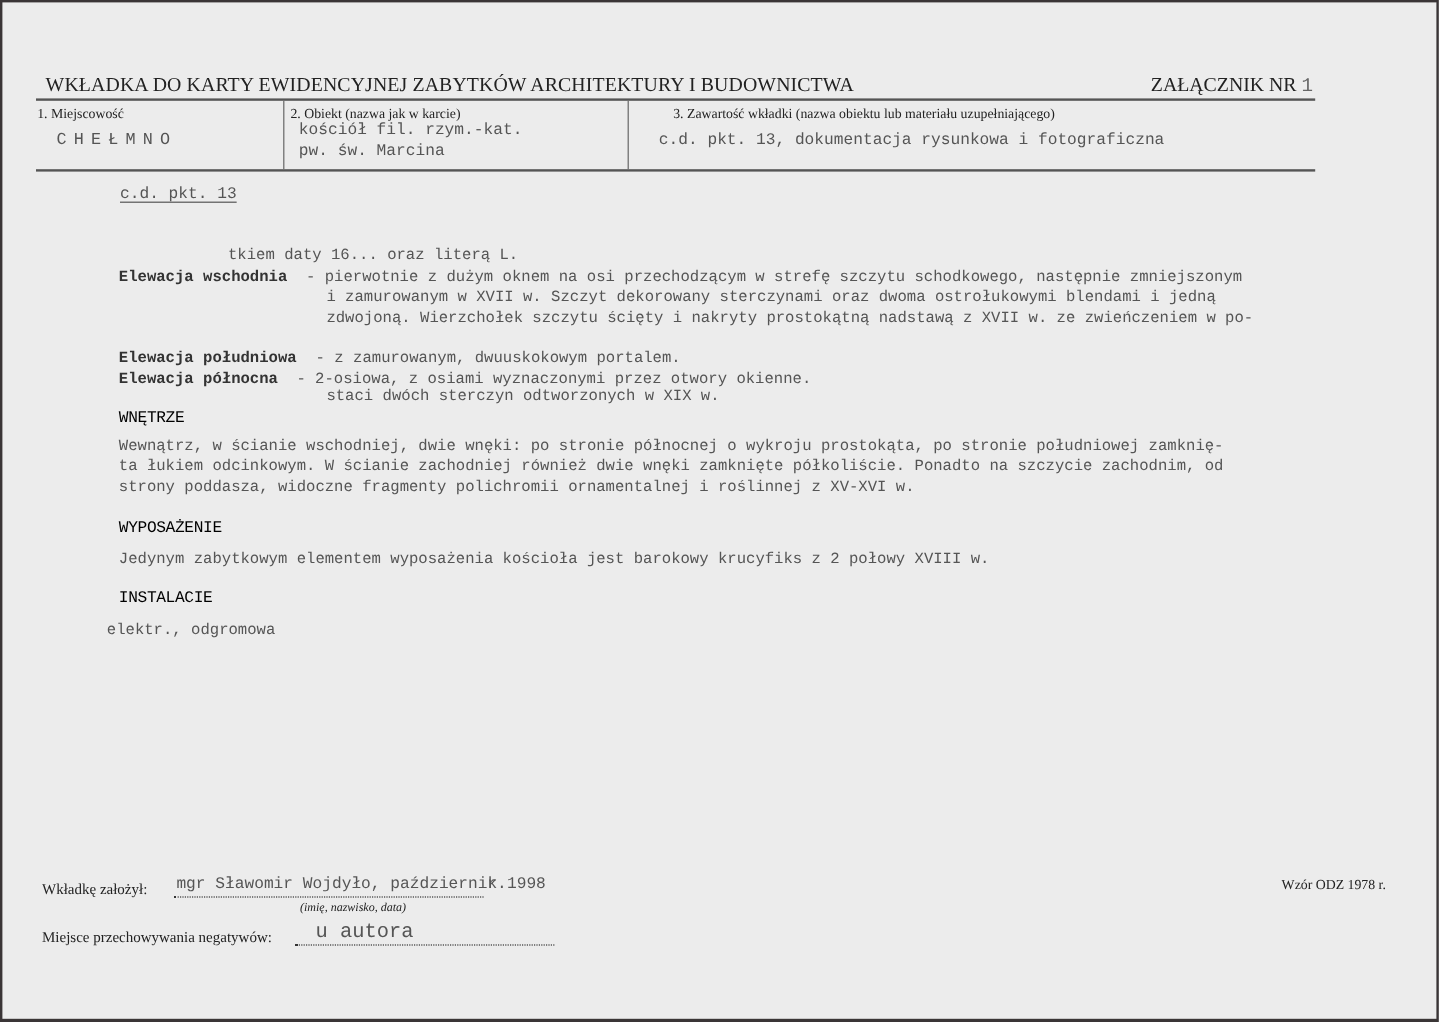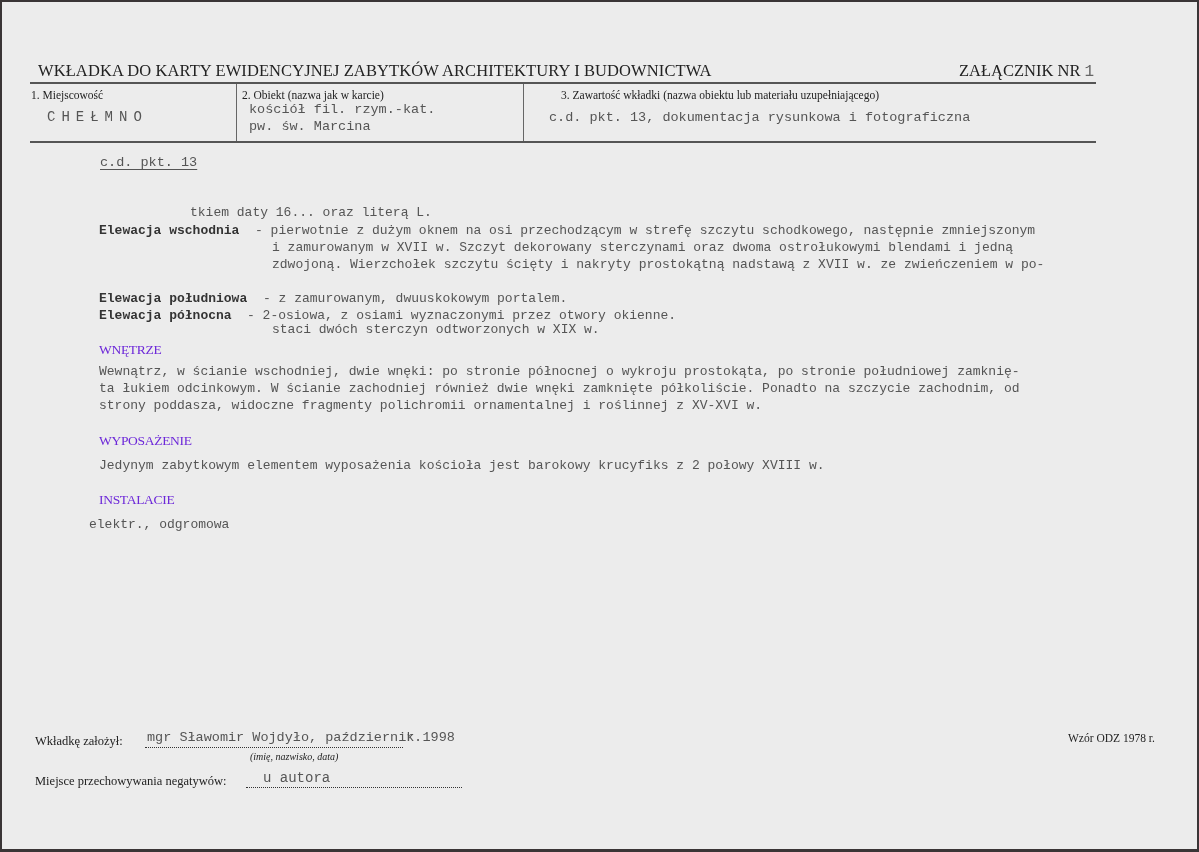--- a/index.html
+++ b/index.html
@@ -11,21 +11,21 @@
   .annex { position:absolute; left:957px; top:59px; font-size:16.5px; }
   .annex .num { font-family:"Liberation Mono", monospace; color:#666; font-size:16px; }
   .hline { position:absolute; background:#555; height:2px; }
   .vline { position:absolute; background:#666; width:1px; }
   .lbl { position:absolute; font-size:11.5px; }
   .val { position:absolute; font-size:13.5px; line-height:16px; white-space:pre; }
   .spaced { letter-spacing:6px; }
   .cd { position:absolute; left:98px; top:153px; font-size:13.5px; text-decoration:underline; text-underline-offset:3px; }
   .body-line { position:absolute; font-size:13px; white-space:pre; line-height:16px; }
   .bold { font-weight:bold; color:#333; }
-  .section { position:absolute; left:97px; font-family:Liberation Serif, serif; font-size:13.5px; color:#6d28d9; letter-spacing:-0.3px;text-align:right; }
+  .section { position:absolute; left:97px; font-family:Liberation Mono, monospace; font-size:13.5px; color:#000000; letter-spacing:-0.3px;text-align:right; }
   .footer-lbl { position:absolute; font-size:12.5px; }
   .uline { position:absolute; border-bottom:1px dotted #333; height:0; }
   .small { position:absolute; font-size:10px;font-style:italic; }
 </style>
 </head>
 <body>
 
 <div class="page">
 
   <div class="title serif">WKŁADKA DO KARTY EWIDENCYJNEJ ZABYTKÓW ARCHITEKTURY I BUDOWNICTWA</div>
@@ -77,16 +77,16 @@
   <div class="body-line mono" style="left:87px; top:515px;">elektr., odgromowa</div>
 
   <div class="footer-lbl serif" style="left:33px; top:732px;">Wkładkę założył:</div>
   <div class="uline" style="left:143px; top:745px; width:258px;"></div>
   <div class="body-line mono" style="left:145px; top:728px; font-size:13.5px;">mgr Sławomir Wojdyło, październik 1998</div>
   <div class="body-line mono" style="left:404px; top:728px; font-size:13.5px;">r.</div>
   <div class="small serif" style="left:248px; top:749px;">(imię, nazwisko, data)</div>
 
   <div class="footer-lbl serif" style="left:33px; top:772px;">Miejsce przechowywania negatywów:</div>
   <div class="uline" style="left:244px; top:785px; width:216px;"></div>
-  <div class="body-line mono" style="left:261px; top:768px; font-size:14px;">u autora</div>
+  <div class="body-line mono" style="left:261px; top:768px; font-size:17px;">u autora</div>
 
   <div class="footer-lbl serif" style="left:1066px; top:730px; font-size:11.5px;">Wzór ODZ 1978 r.</div>
 </div>
 
 </body></html>

